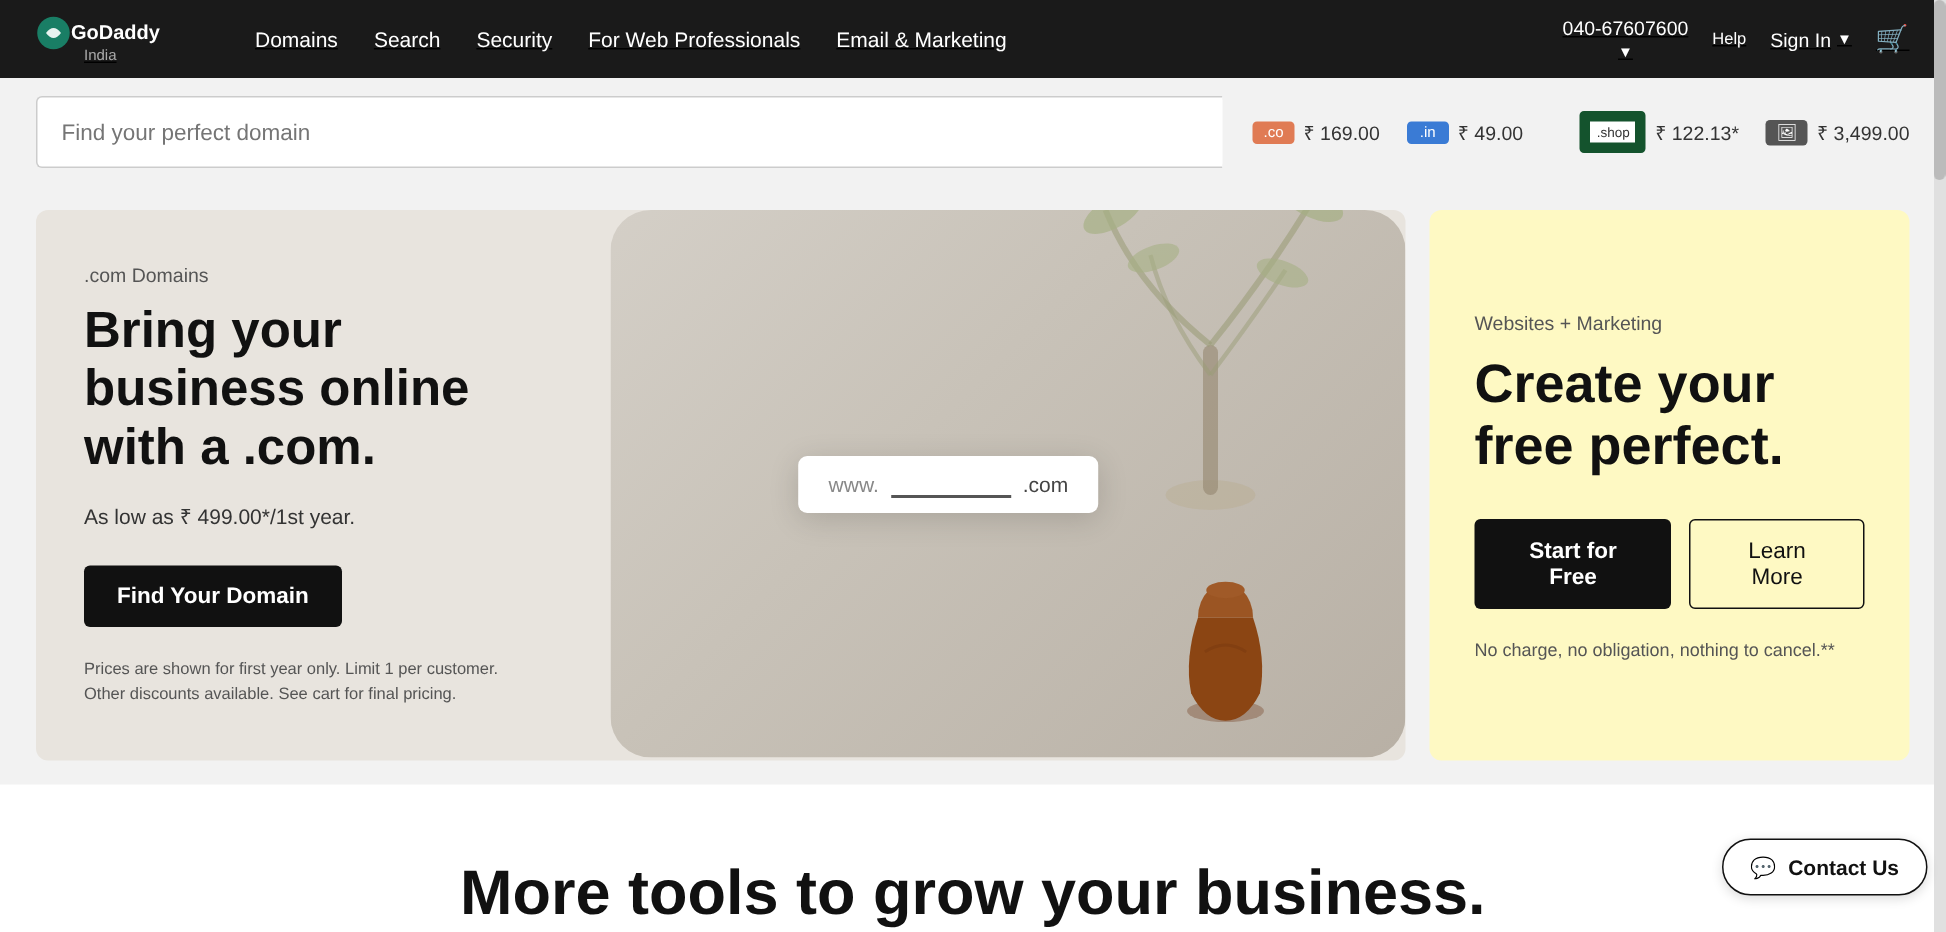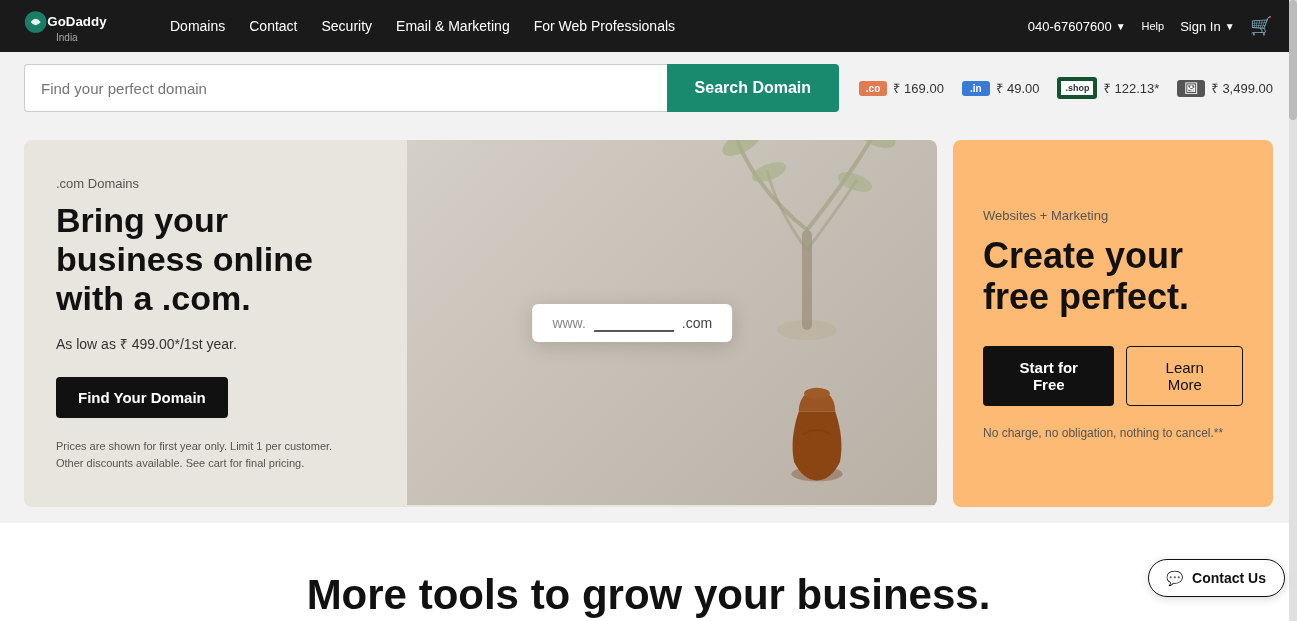--- a/index.html
+++ b/index.html
@@ -6,20 +6,21 @@
     body { font-family: -apple-system, BlinkMacSystemFont, 'Segoe UI', Arial, sans-serif; background: #fff; overflow-x: hidden; }
 
     
     .navbar {
       background: #1a1a1a;
       display: flex;
       align-items: center;
       padding: 0 24px;
       height: 52px;
       gap: 28px;
+      text-decoration: underline;
     }
     .logo-wrap {
       display: flex;
       flex-direction: column;
       align-items: flex-start;
       margin-right: 8px;
     }
     .logo-svg { display: flex; align-items: center; }
     .logo-india {
       color: #aaa;
@@ -46,20 +47,21 @@
       gap: 16px;
       margin-left: auto;
     }
     .nav-phone {
       color: #fff;
       font-size: 13px;
       display: flex;
       align-items: center;
       gap: 4px;
       text-decoration: none;
+      flex-direction: column;
     }
     .nav-help { color: #fff; font-size: 11px; text-decoration: none; }
     .nav-signin {
       color: #fff;
       font-size: 13px;
       display: flex;
       align-items: center;
       gap: 4px;
       text-decoration: none;
     }
@@ -114,29 +116,29 @@
       display: flex;
       align-items: center;
       gap: 6px;
       font-size: 13px;
       color: #333;
     }
     .tld-badge {
       background: #555;
       color: #fff;
       font-size: 10px;
-      font-weight: 700;
+      font-weight: 400;
       padding: 2px 4px;
       border-radius: 3px;
       min-width: 28px;
       text-align: center;
     }
     .tld-badge.co { background: #e07b54; }
     .tld-badge.in { background: #3a7bd5; }
-    .tld-badge.shop { background: #fff; color: #333; border: 4px solid #14532d; font-size: 9px; }
+    .tld-badge.shop { background: #fff; color: #333; border: 7px solid #14532d; font-size: 9px; margin-left: 20px; }
     .tld-badge.img { background: #555; font-size: 9px; }
 
     
     .main-section {
       display: flex;
       gap: 0;
       padding: 16px 24px;
       background: #f2f2f2;
     }
 
@@ -197,20 +199,21 @@
     .hero-image-area {
       position: absolute;
       right: 0;
       top: 0;
       bottom: 2px;
       width: 58%;
       display: flex;
       align-items: center;
       justify-content: center;
       overflow: hidden;
+      border-radius: 27px;
     }
     .hero-bg-visual {
       position: absolute;
       inset: 0;
       background: linear-gradient(135deg, #d4cfc7 0%, #c8c2b8 40%, #b8b0a5 100%);
     }
     
     .plant-decor {
       position: absolute;
       top: -10px;
@@ -250,21 +253,21 @@
       width: 80px;
       border-bottom: 2px solid #555;
       margin: 0 4px;
       height: 18px;
     }
     .domain-mockup .dot-com { color: #444; }
 
     
     .right-card {
       width: 320px;
-      background: #fdba74;
+      background: #fef9c3;
       border-radius: 8px;
       padding: 36px 30px;
       margin-left: 16px;
       display: flex;
       flex-direction: column;
       justify-content: center;
     }
     .right-card-tag {
       font-size: 13px;
       color: #555;
@@ -367,45 +370,44 @@
         <circle cx="14" cy="14" r="13" fill="#1a8a6e" opacity="0.9"></circle>
         <path d="M8 14 Q14 6 20 14 Q14 22 8 14Z" fill="#fff" opacity="0.9"></path>
         <text x="28" y="19" fill="white" font-size="16" font-weight="700" font-family="Arial">GoDaddy</text>
       </svg>
     </div>
     <span class="logo-india">India</span>
   </div>
 
   <div class="nav-links">
     <a class="nav-link" href="#">Domains</a>
-    <a class="nav-link" href="#">Contact</a>
+    <a class="nav-link" href="#">Search</a>
     <a class="nav-link" href="#">Security</a>
+    <a class="nav-link" href="#">For Web Professionals</a>
     <a class="nav-link" href="#">Email &amp; Marketing</a>
-    <a class="nav-link" href="#">For Web Professionals</a>
   </div>
 
   <div class="nav-right">
     <a class="nav-phone" href="#">
       <span>040-67607600</span>
       <span class="chevron-down">▼</span>
     </a>
     <a class="nav-help" href="#">Help</a>
     <a class="nav-signin" href="#">
       <span>Sign In</span>
       <span class="chevron-down">▼</span>
     </a>
     <span class="nav-cart">🛒</span>
   </div>
 </nav>
 
 <div class="search-bar">
   <div class="search-input-wrap">
     <input class="search-input" type="text" placeholder="Find your perfect domain" style="">
   </div>
-  <button class="search-btn">Search Domain</button>
 
   <div class="tld-prices">
     <div class="tld-item">
       <span class="tld-badge co">.co</span>
       <span>₹ 169.00</span>
     </div>
     <div class="tld-item">
       <span class="tld-badge in">.in</span>
       <span>₹ 49.00</span>
     </div>

